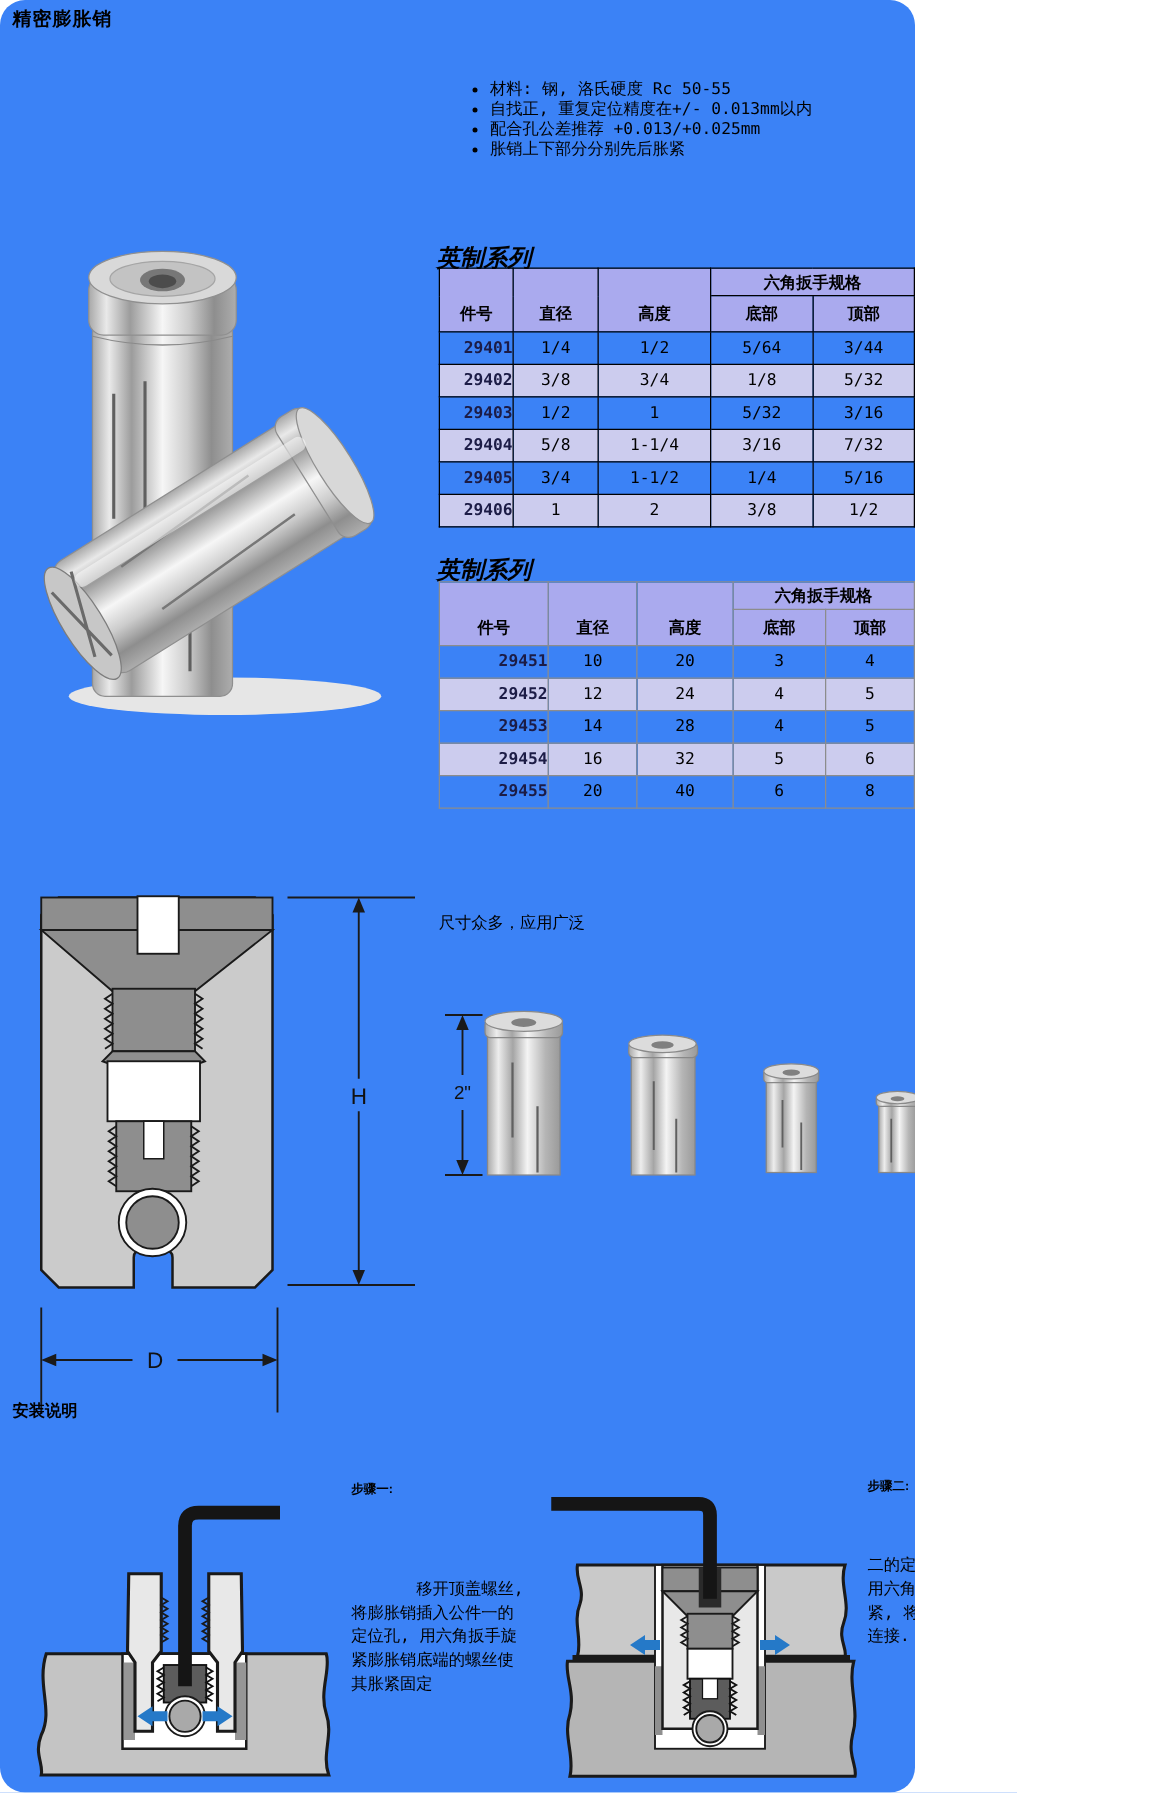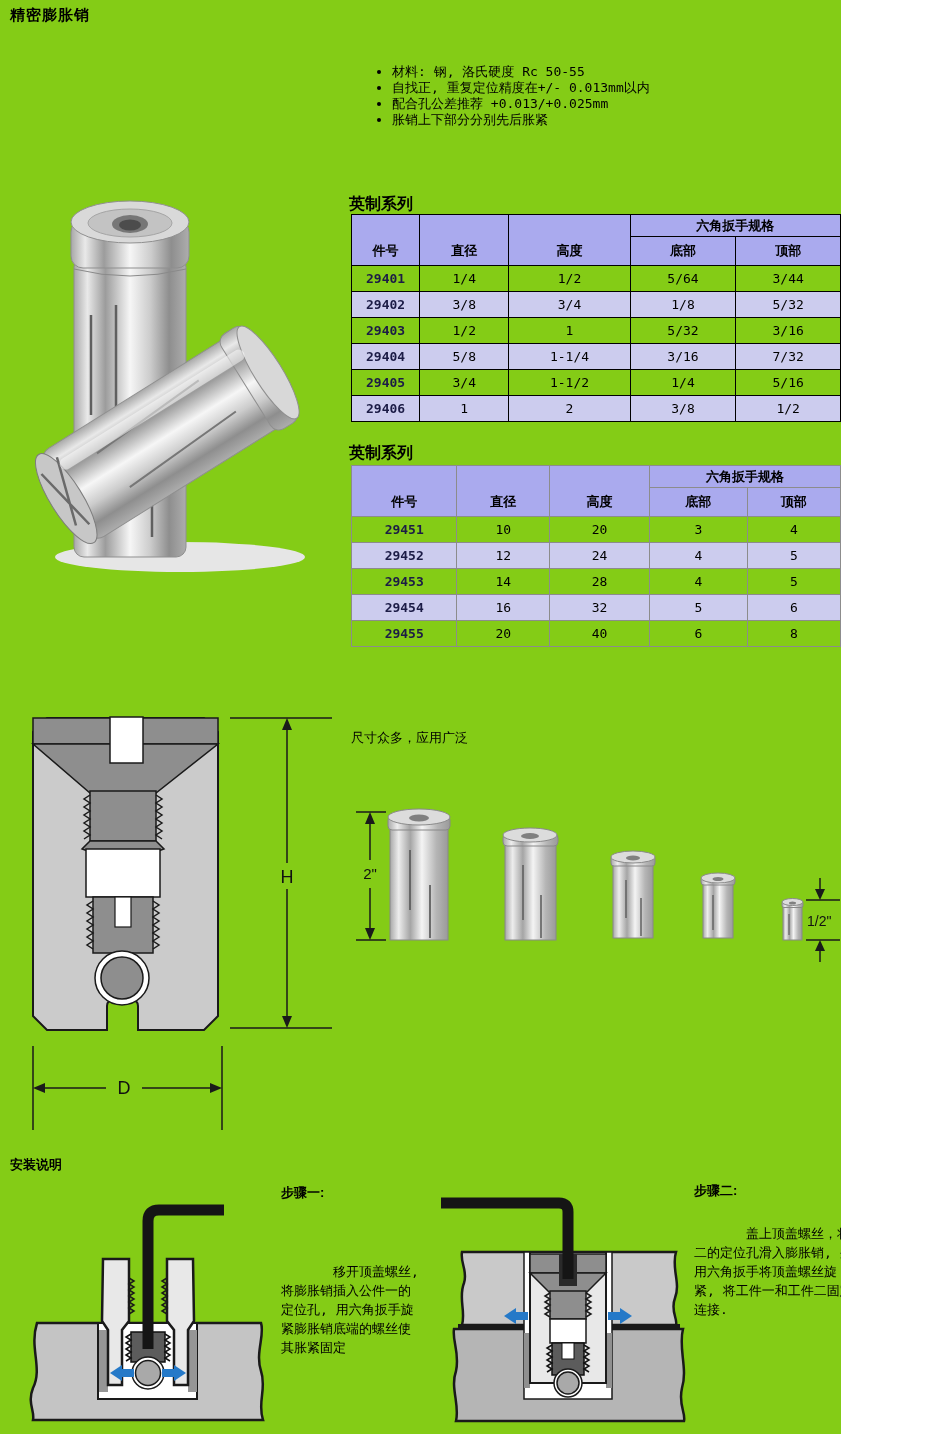--- a/index.html
+++ b/index.html
@@ -1,36 +1,36 @@
 <!DOCTYPE html>
 <html><head>
 <meta charset="utf-8">
 <style>
   html,body{margin:0;padding:0;background:#fff;}
-  .page{position:relative;width:841px;height:1434px;background:#84cc16;overflow:hidden;
-        font-family:"Liberation Sans",sans-serif;color:#000;}
+  .page{position:relative;width:732px;height:1434px;background:#3b82f6;overflow:hidden;
+        font-family:"Liberation Sans",sans-serif;color:#000;border-radius:20px;}
   .abs{position:absolute;}
   .doc-title{left:10px;top:6px;font-size:15px;font-weight:bold;letter-spacing:1px;}
   .features{left:374px;top:64px;margin:0;padding-left:18px;width:330px;}
   .features li{font-size:13px;line-height:16px;font-family:"DejaVu Sans Mono","Liberation Sans",monospace;}
-  .sec-label{font-size:16px;font-weight:bold;}
+  .sec-label{font-size:19px;font-weight:bold;font-style:italic;}
   table{border-collapse:collapse;table-layout:fixed;}
   th,td{text-align:center;padding:0;font-size:13px;overflow:hidden;}
   td{height:25px;font-family:"DejaVu Sans Mono","Liberation Sans",monospace;}
   th{background:#aaaaee;font-weight:bold;}
   .t1 th,.t1 td{border:1px solid #000;}
   .t2 th,.t2 td{border:1px solid #8c8c8c;}
   th.hx{height:21px;}
   th.sub{height:28px;text-align:center;}
   th.rs{vertical-align:bottom;padding-bottom:5px;}
   tr.stripe td{background:#ccccee;}
-  td.pn{font-weight:bold;color:#1c1c46;}
+  td.pn{font-weight:bold;color:#1c1c46;text-align:right;}
   .sizes-caption{left:351px;top:729px;font-size:13px;}
-  .install-heading{left:10px;top:1156px;font-size:13px;font-weight:bold;}
-  .step-title{font-size:13px;font-weight:bold;}
+  .install-heading{left:10px;top:1120px;font-size:13px;font-weight:bold;}
+  .step-title{font-size:10px;font-weight:bold;}
   .step-text{font-size:13px;line-height:19px;white-space:pre-line;
              font-family:"DejaVu Sans Mono","Liberation Sans",monospace;}
   svg text{font-family:"Liberation Sans",sans-serif;fill:#111;}
 </style>
 </head>
 <body>
 
 <div class="page">
 
   <div class="abs doc-title">精密膨胀销</div>

